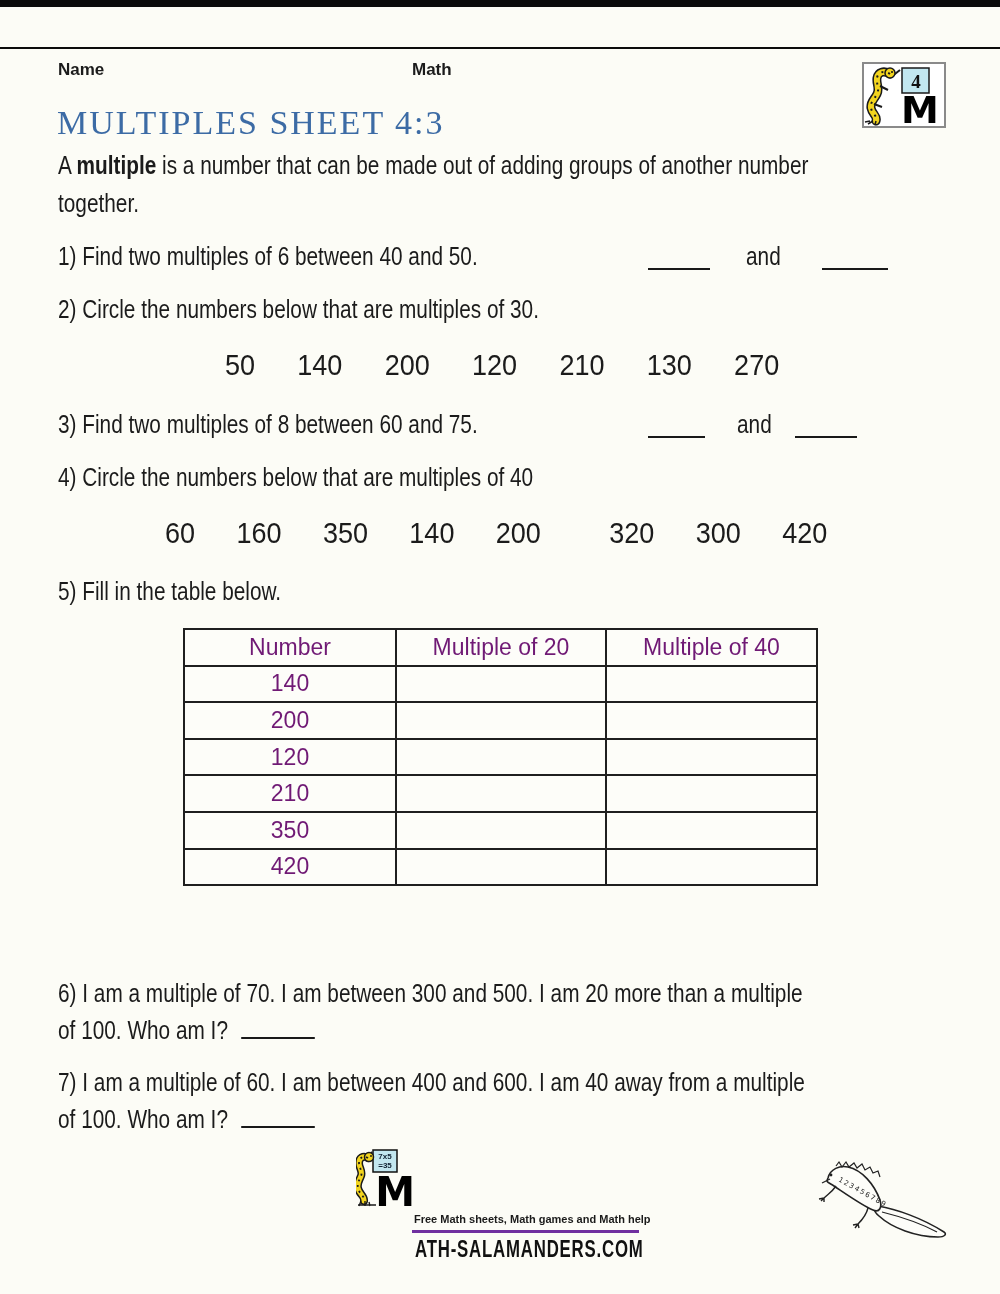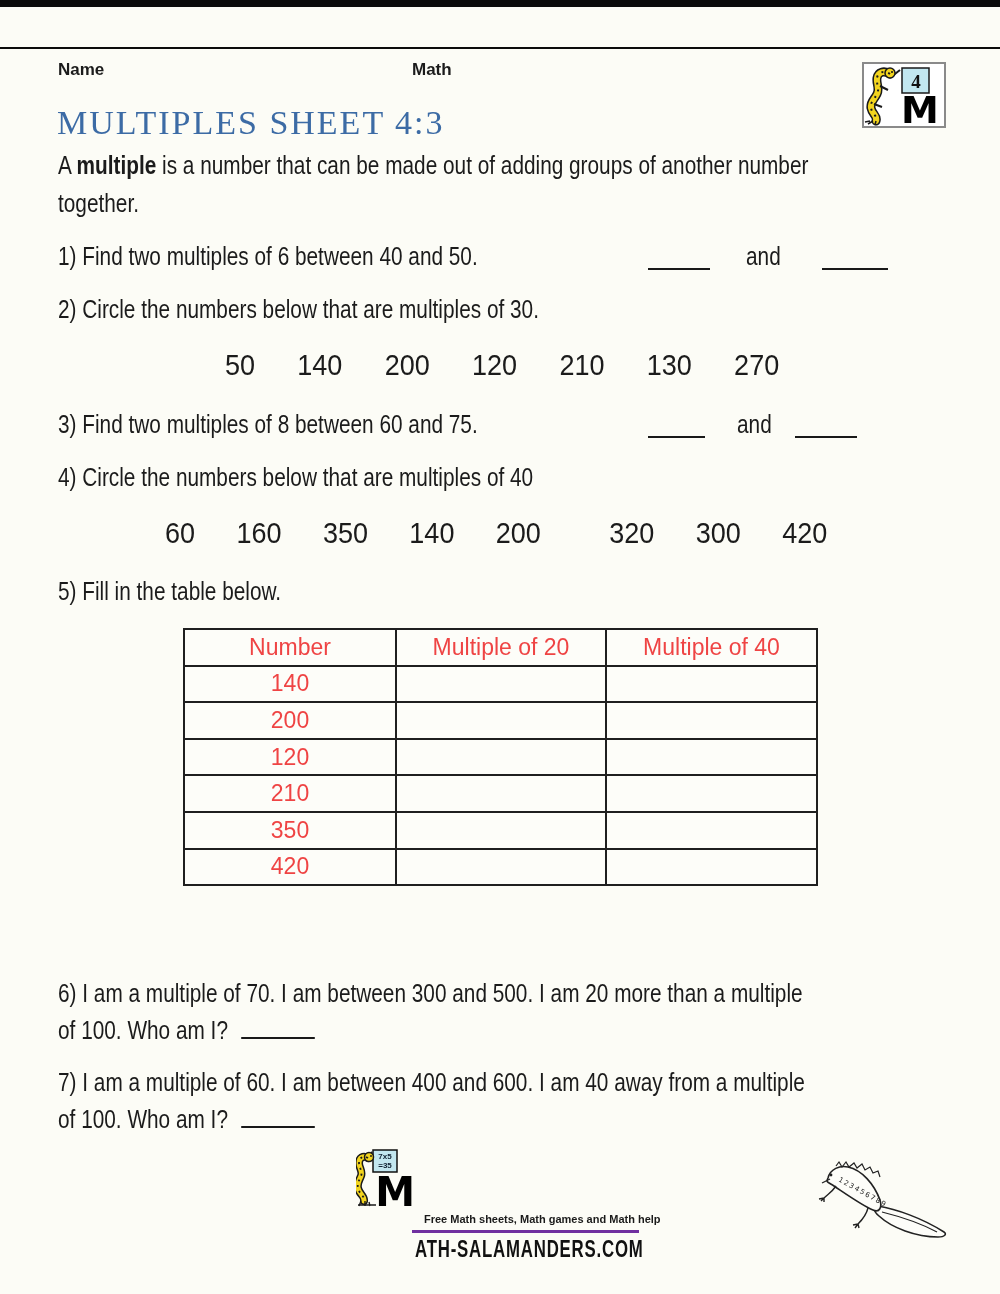--- a/index.html
+++ b/index.html
@@ -31,21 +31,21 @@
     font-size:30px; line-height:34px; white-space:nowrap;
     transform:scaleX(0.9); transform-origin:0 0;
   }
   .num-row-1 { gap:47px; }
   .num-row-2 { gap:46px; }
   .extra-gap { margin-left:30px; }
   table.fill-table { border-collapse:collapse; table-layout:fixed; }
   .fill-table th, .fill-table td {
     border:2px solid #1f1f1f; padding:0; height:34.6px;
     font-size:23px; font-weight:normal; text-align:center; vertical-align:middle;
-    color:#ef4444; background:#fdfdf9;
+    color:#701a75; background:#fdfdf9;
   }
   .tagline { font-size:11px; font-weight:bold; line-height:13px; white-space:nowrap; color:#1a1a1a; }
   .accent-rule { background:#7030a0; height:3px; }
   .wordmark {
     font-size:21px; font-weight:bold; letter-spacing:1px; white-space:nowrap;
     transform:scale(0.8,1.15); transform-origin:0 0; color:#111;
   }
   .logo-frame {
     left:862px; top:62px; width:84px; height:66px; box-sizing:border-box;
     border:2px solid #8a8a8a; background:#ffffff;
@@ -194,17 +194,17 @@
       <text x="59" y="58" text-anchor="end" font-family="DejaVu Sans, sans-serif" font-size="40" font-weight="bold" fill="#000">M</text>
       <line x1="16" y1="4" x2="11" y2="10" stroke="#1a1a1a" stroke-width="2"></line>
       <path d="M 12,10 C 7,7 3,10 3,15 C 3,20 7,23 5,28 C 3,33 1,35 2,40 C 3,46 9,48 8,53" fill="none" stroke="#1a1a1a" stroke-width="8" stroke-linecap="round"></path>
       <path d="M 12,10 C 7,7 3,10 3,15 C 3,20 7,23 5,28 C 3,33 1,35 2,40 C 3,46 9,48 8,53" fill="none" stroke="#f2d41e" stroke-width="5" stroke-linecap="round"></path>
       <circle cx="13" cy="9" r="4.5" fill="#f2d41e" stroke="#1a1a1a" stroke-width="1.5"></circle>
       <circle cx="15" cy="8" r="0.9" fill="#111"></circle>
       <path d="M 12,10 C 7,7 3,10 3,15 C 3,20 7,23 5,28 C 3,33 1,35 2,40 C 3,46 9,48 8,53" fill="none" stroke="#1a1a1a" stroke-width="1.8" stroke-dasharray="2 4"></path>
       <path d="M 2,57 L 20,57 M 5,53 L 3,58 M 9,53 L 9,58 M 13,54 L 14,58" stroke="#1a1a1a" stroke-width="1.4"></path>
     </svg>
   </div>
-  <div class="abs tagline" style="left:424px; top:1213px;">Free Math sheets, Math games and Math help</div>
+  <div class="abs tagline" style="left:414px; top:1213px;">Free Math sheets, Math games and Math help</div>
   <div class="abs accent-rule" style="left:412px; top:1230px; width:227px;"></div>
   <div class="abs wordmark" style="left:415px; top:1235px;">ATH-SALAMANDERS.COM</div>
 
 </div>
 
 </body></html>

